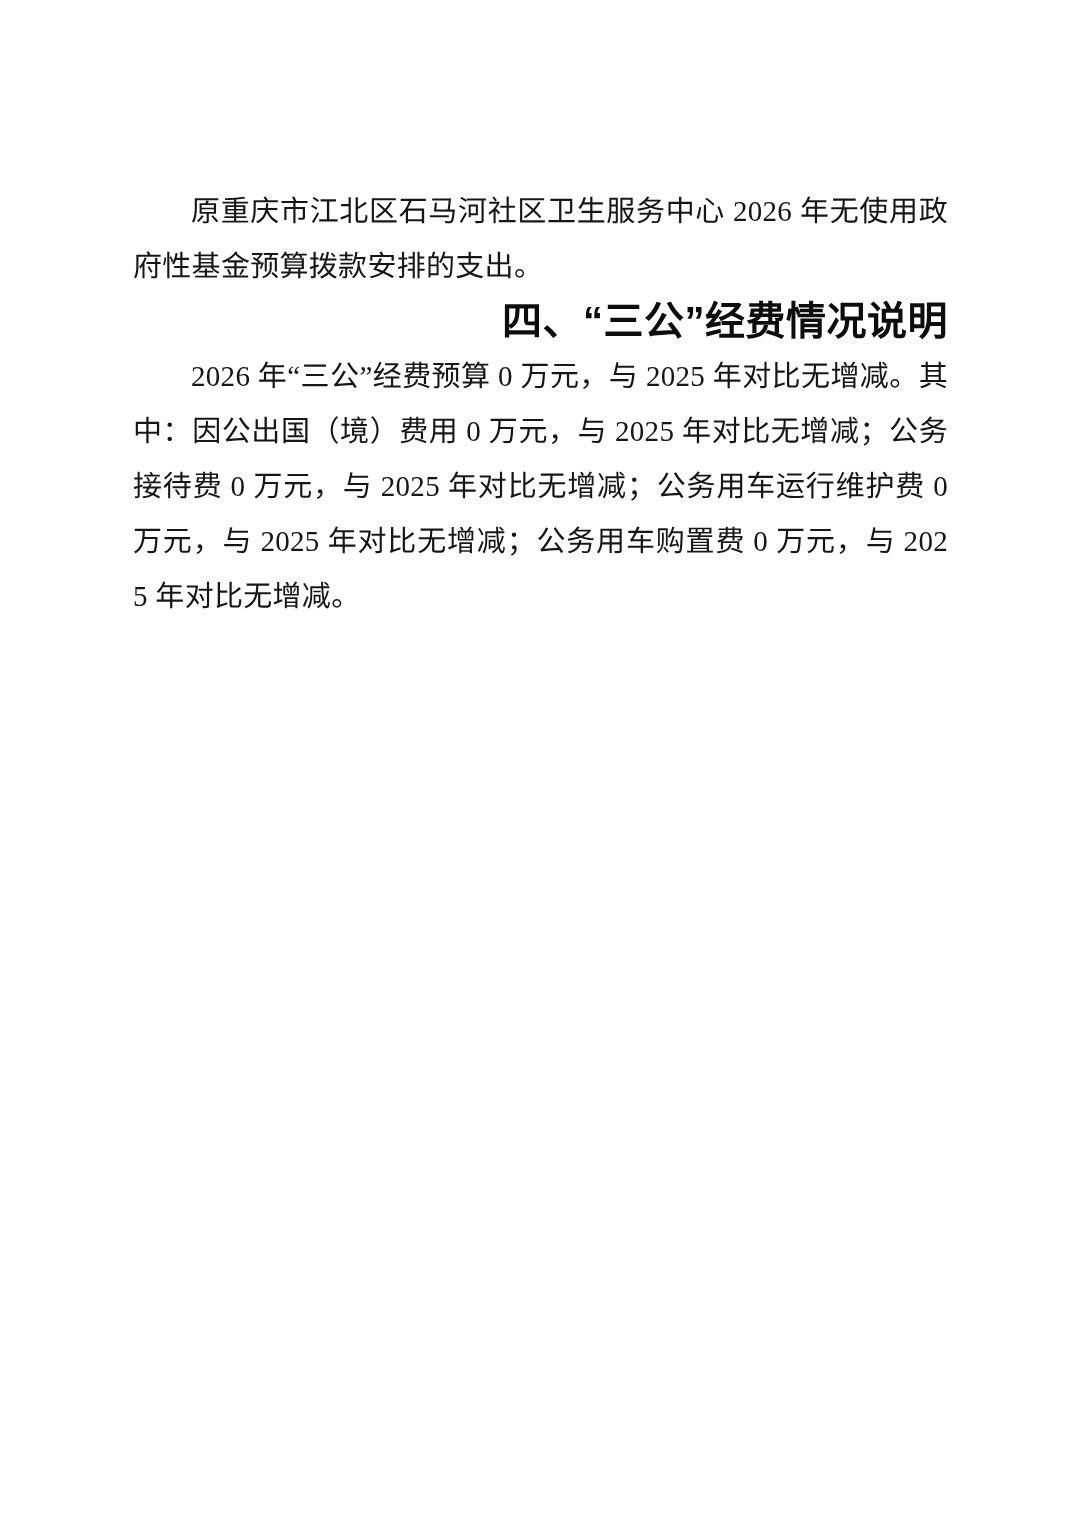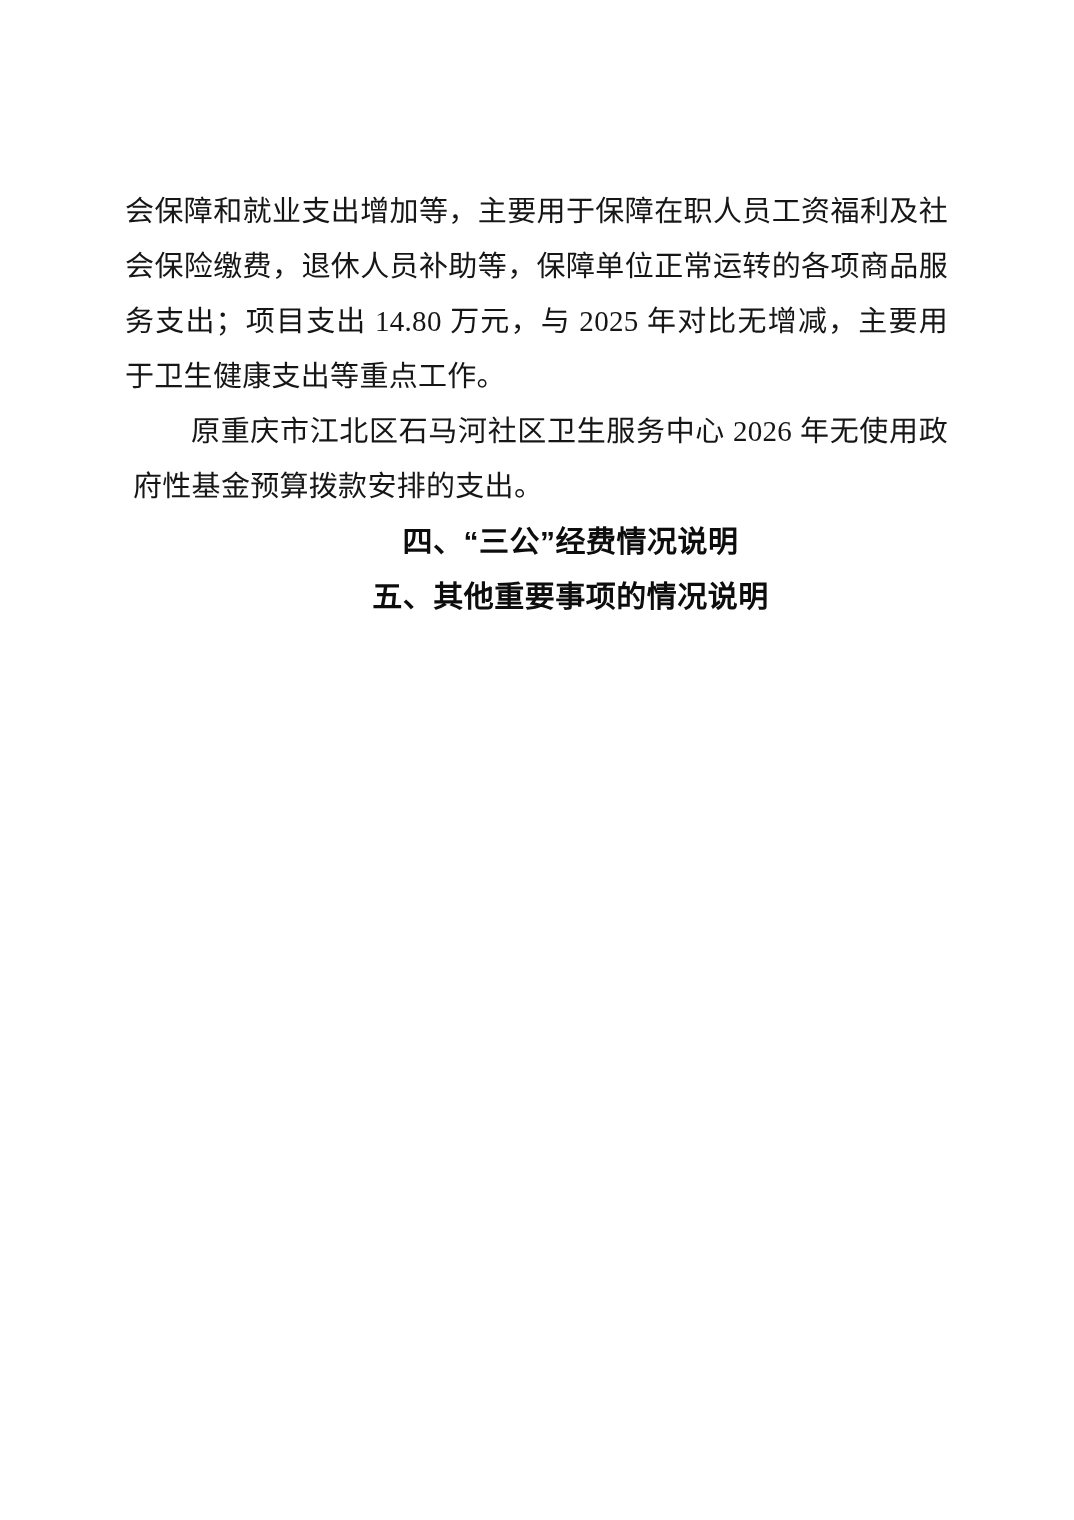--- a/index.html
+++ b/index.html
@@ -33,29 +33,28 @@
     letter-spacing: 0.3px;
     word-break: break-all;
   }
   .para.indent {
     text-indent: 2em;
     margin-left: 8px;
   }
   .para.heading {
     font-family: "Liberation Sans", "DejaVu Sans", sans-serif;
     font-weight: 700;
-    font-size: 30px;
+    font-size: 40px;
     letter-spacing: 0.5px;
-    text-align: center;
+    text-align: right;
     color: #0d0d0d;
   }
 </style>
 </head>
 <body>
 
 <div class="page">
   <div class="doc-body">
-      <p class="para">会保障和就业支出增加等，主要用于保障在职人员工资福利及社会保险缴费，退休人员补助等，保障单位正常运转的各项商品服务支出；项目支出 14.80 万元，与 2025 年对比无增减，主要用于卫生健康支出等重点工作。</p>
       <p class="para indent">原重庆市江北区石马河社区卫生服务中心 2026 年无使用政府性基金预算拨款安排的支出。</p>
       <p class="para indent heading">四、“三公”经费情况说明</p>
-      <p class="para indent heading">五、其他重要事项的情况说明</p>
+      <p class="para indent">2026 年“三公”经费预算 0 万元，与 2025 年对比无增减。其中：因公出国（境）费用 0 万元，与 2025 年对比无增减；公务接待费 0 万元，与 2025 年对比无增减；公务用车运行维护费 0 万元，与 2025 年对比无增减；公务用车购置费 0 万元，与 2025 年对比无增减。</p>
     </div>
 </div>
 
 </body></html>

